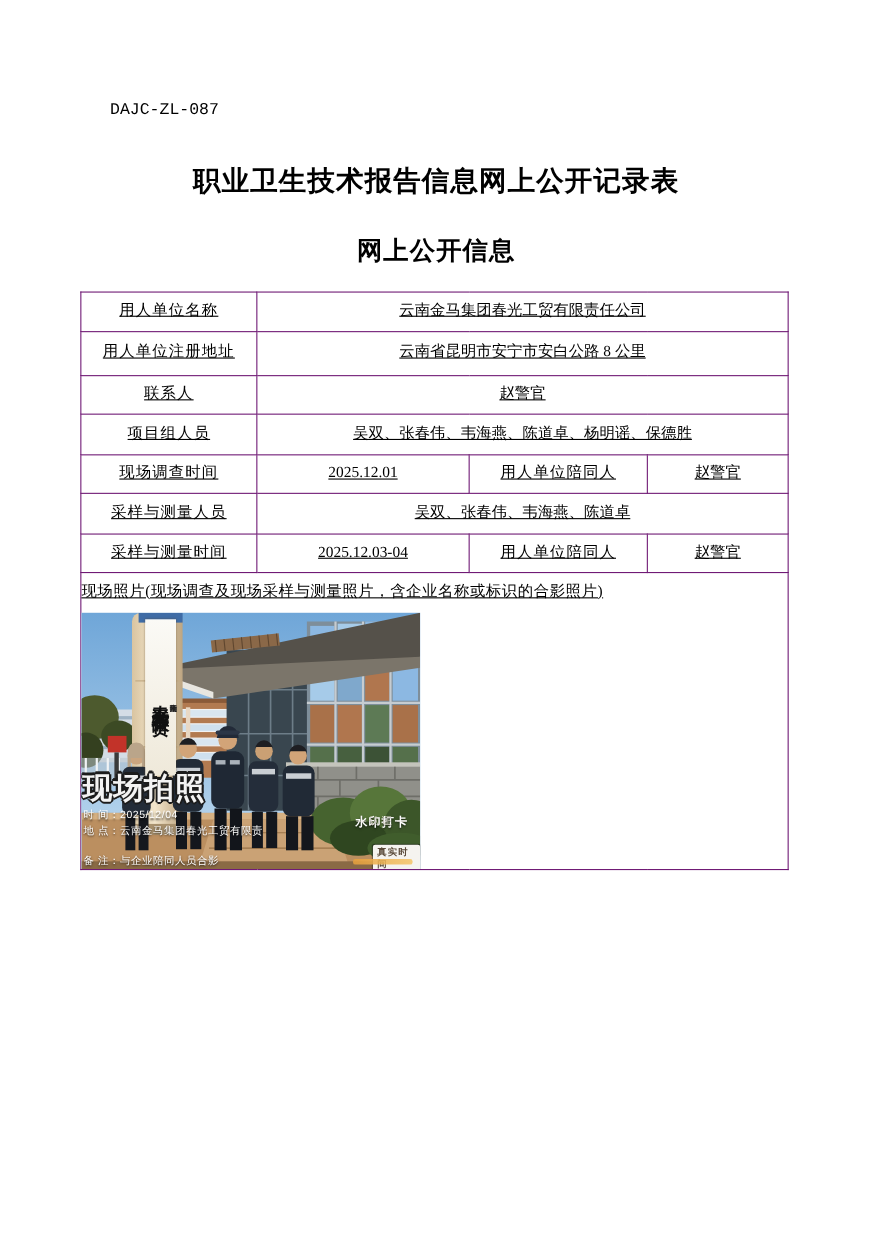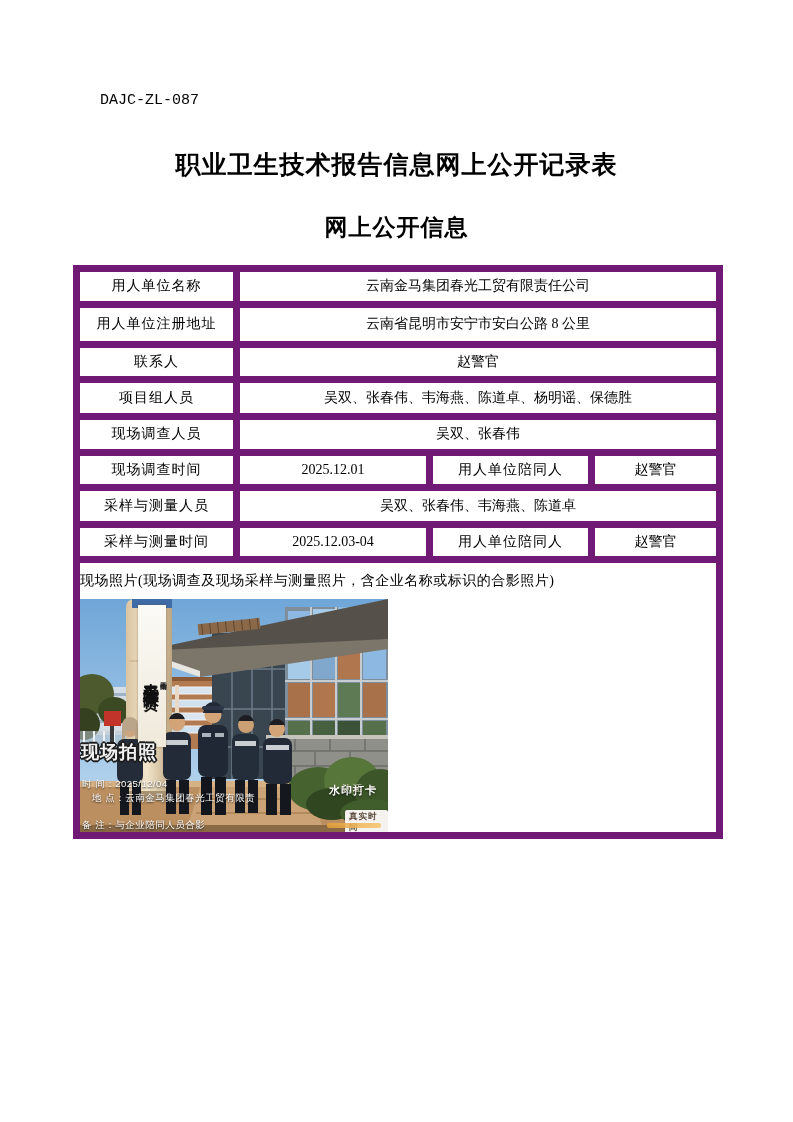--- a/index.html
+++ b/index.html
@@ -20,22 +20,22 @@
   .doc-subtitle{
     position:absolute;left:0;top:212px;width:793px;text-align:center;
     font-family:"Liberation Sans","DejaVu Sans",sans-serif;
     font-weight:bold;font-size:23px;letter-spacing:1px;
   }
   table.doc-table{
     position:absolute;left:73px;top:265px;width:643px;
     border-collapse:collapse;table-layout:fixed;
   }
   .doc-table td{
-    border:7px solid #701a75;padding:0 2px;text-align:center;
-    font-size:14px;line-height:1.35;vertical-align:middle;
+    border:1px solid #701a75;padding:0 2px;text-align:center;
+    font-size:14px;line-height:1.35;vertical-align:middle;text-decoration:underline;
   }
   .doc-table td.lbl{letter-spacing:1px;}
   .doc-table td.photo-cell{padding:0;text-align:left;vertical-align:top;}
   .photo-note{
     height:36px;display:flex;align-items:center;
     font-size:14px;padding-left:0px;letter-spacing:0.5px;white-space:nowrap;
   }
   .rline{display:block;}
   
   .site-photo{
@@ -47,31 +47,31 @@
     background:linear-gradient(180deg,#fbfaf6,#efe9da);
     writing-mode:vertical-rl;text-align:center;
     display:flex;flex-direction:column;align-items:center;
     box-shadow:0 0 2px rgba(90,70,40,.55);
   }
   .pillar-sign .hdr{font-size:7px;color:#222;letter-spacing:0px;line-height:1;margin-top:2px;}
   .pillar-sign .big{font-size:16px;font-weight:bold;color:#111;line-height:1;letter-spacing:2px;margin-top:1px;}
   .wm-stamp{
     position:absolute;left:1px;top:141px;
     font-family:"Liberation Sans","DejaVu Sans",sans-serif;
-    font-size:18px;font-weight:bold;color:#f3f3f3;letter-spacing:1px;
+    font-size:27px;font-weight:bold;color:#f3f3f3;letter-spacing:1px;
     text-shadow:-2px 0 0 #1c1c1c,2px 0 0 #1c1c1c,0 -2px 0 #1c1c1c,0 2px 0 #1c1c1c,
                 -1px -1px 0 #1c1c1c,1px 1px 0 #1c1c1c,1px -1px 0 #1c1c1c,-1px 1px 0 #1c1c1c;
   }
   .wm-line{
     position:absolute;left:2px;color:#fff;font-size:9.5px;line-height:1;
     font-family:"Liberation Sans","DejaVu Sans",sans-serif;
     text-shadow:0 1px 2px rgba(0,0,0,.8);white-space:nowrap;letter-spacing:.5px;
   }
   .wm-time{top:180px;}
-  .wm-loc1{top:194px;margin-left:10px;}
+  .wm-loc1{top:194px;}
   .wm-loc2{top:206px;left:36px;margin-top:28px;}
   .wm-remark{top:221px;}
   .wm-app{
     position:absolute;left:243px;top:184px;width:60px;text-align:center;
     color:#fdfdfd;font-size:11px;font-weight:bold;letter-spacing:1px;
     font-family:"Liberation Sans","DejaVu Sans",sans-serif;
     text-shadow:0 1px 2px rgba(0,0,0,.7);
   }
   .wm-verify{
     position:absolute;left:243px;top:183px;width:60px;text-align:center;
@@ -116,24 +116,20 @@
     <td class="lbl">用人单位注册地址</td>
     <td colspan="3">云南省昆明市安宁市安白公路 8 公里</td>
   </tr>
   <tr style="height:35px">
     <td class="lbl">联系人</td>
     <td colspan="3">赵警官</td>
   </tr>
   <tr style="height:37px">
     <td class="lbl">项目组人员</td>
     <td colspan="3">吴双、张春伟、韦海燕、陈道卓、杨明谣、保德胜</td>
-  </tr>
-  <tr style="height:36px">
-    <td class="lbl">现场调查人员</td>
-    <td colspan="3">吴双、张春伟</td>
   </tr>
   <tr style="height:35px">
     <td class="lbl">现场调查时间</td>
     <td>2025.12.01</td>
     <td class="lbl">用人单位陪同人</td>
     <td>赵警官</td>
   </tr>
   <tr style="height:37px">
     <td class="lbl">采样与测量人员</td>
     <td colspan="3">吴双、张春伟、韦海燕、陈道卓</td>

